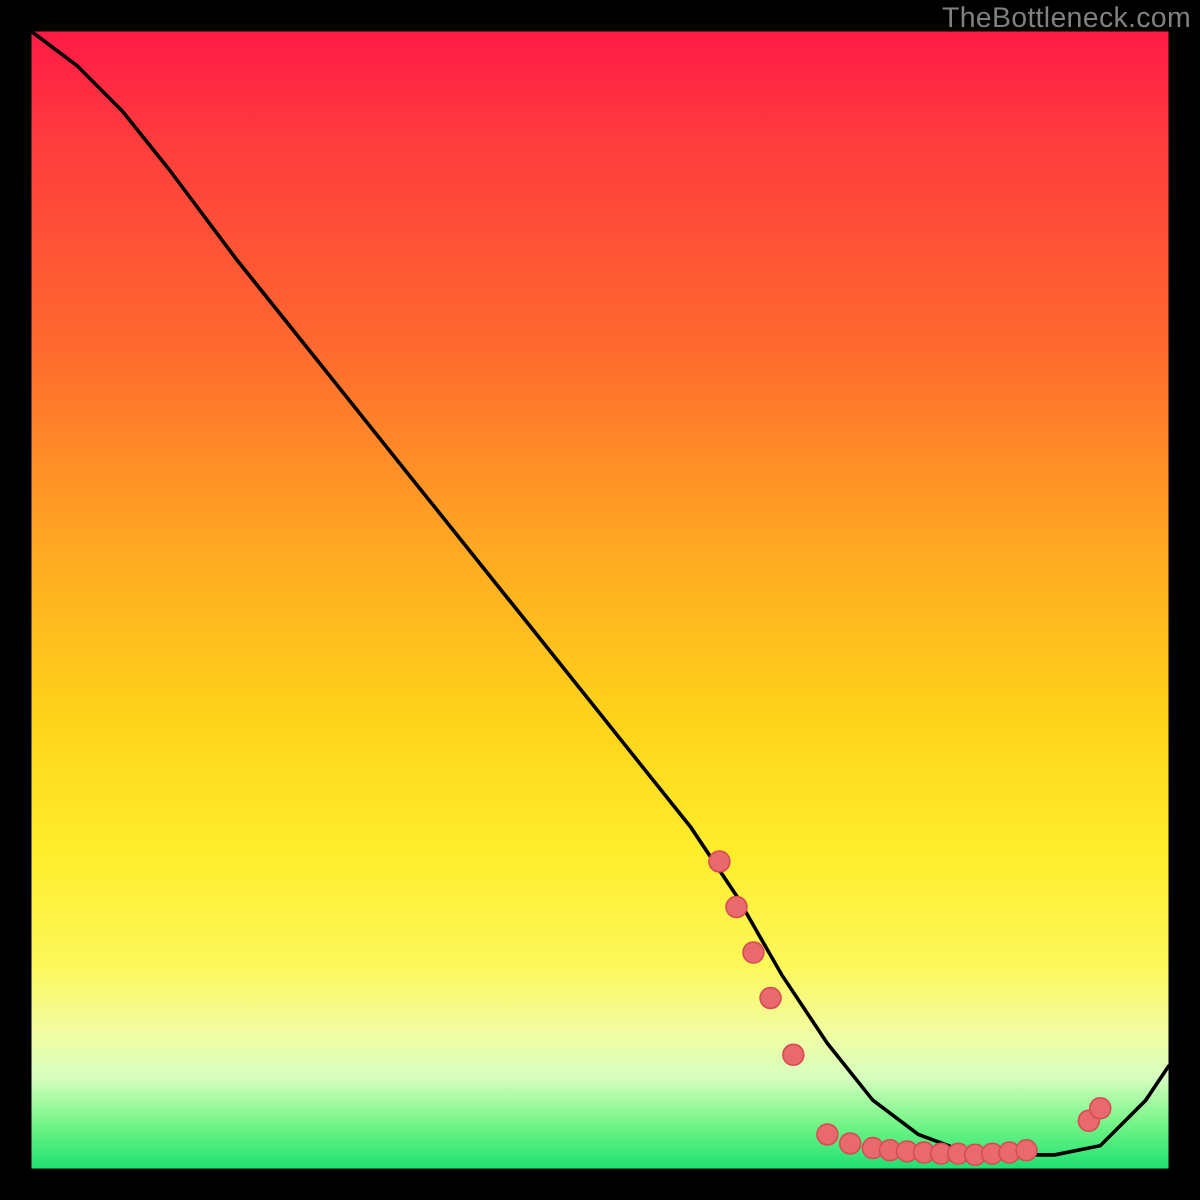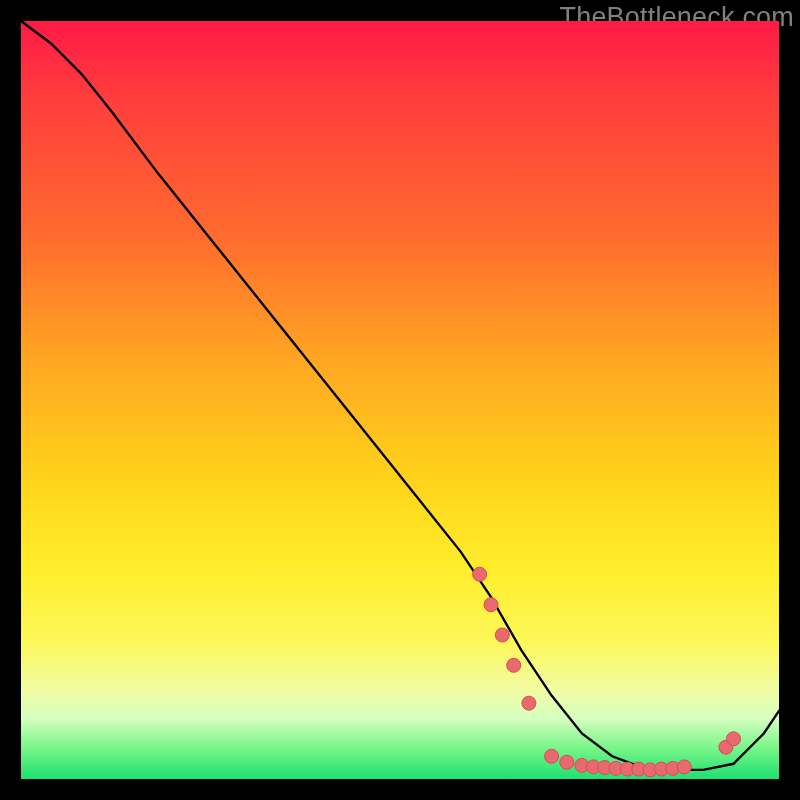--- a/index.html
+++ b/index.html
@@ -30,21 +30,21 @@
       #d6ffc0 92%,
       #76f587 96%,
       #1ee072 100%
     );
   }
   .watermark {
     position: absolute;
     top: 2px;
     right: 6px;
     font-family: Arial, Helvetica, sans-serif;
-    font-size: 27px;
+    font-size: 19px;
     color: #808080;
     letter-spacing: 0.2px;
     font-weight: 500;
   }
   svg.curve {
     position: absolute;
     left: 0; top: 0;
     width: 758px; height: 758px;
     overflow: visible;
   }

